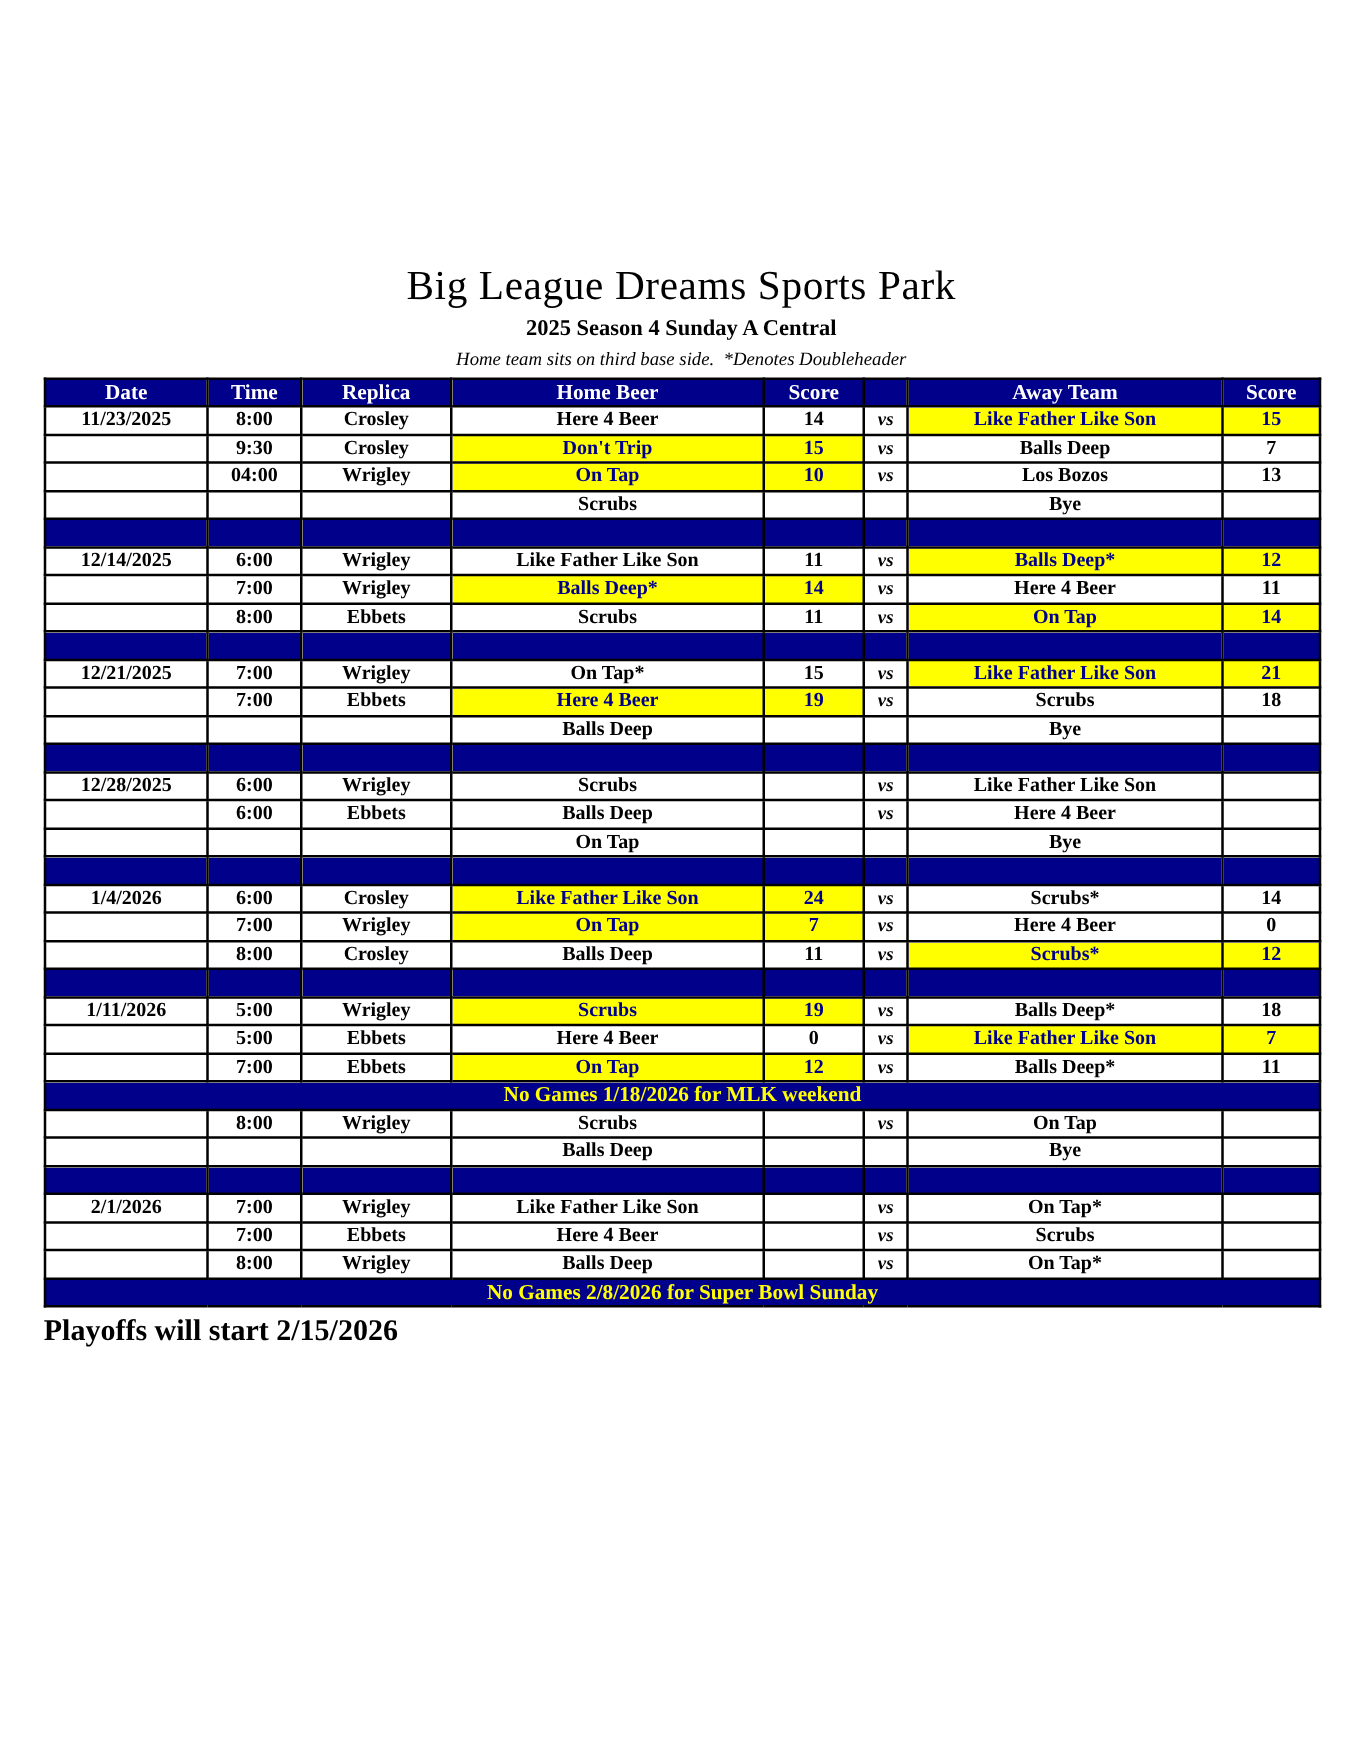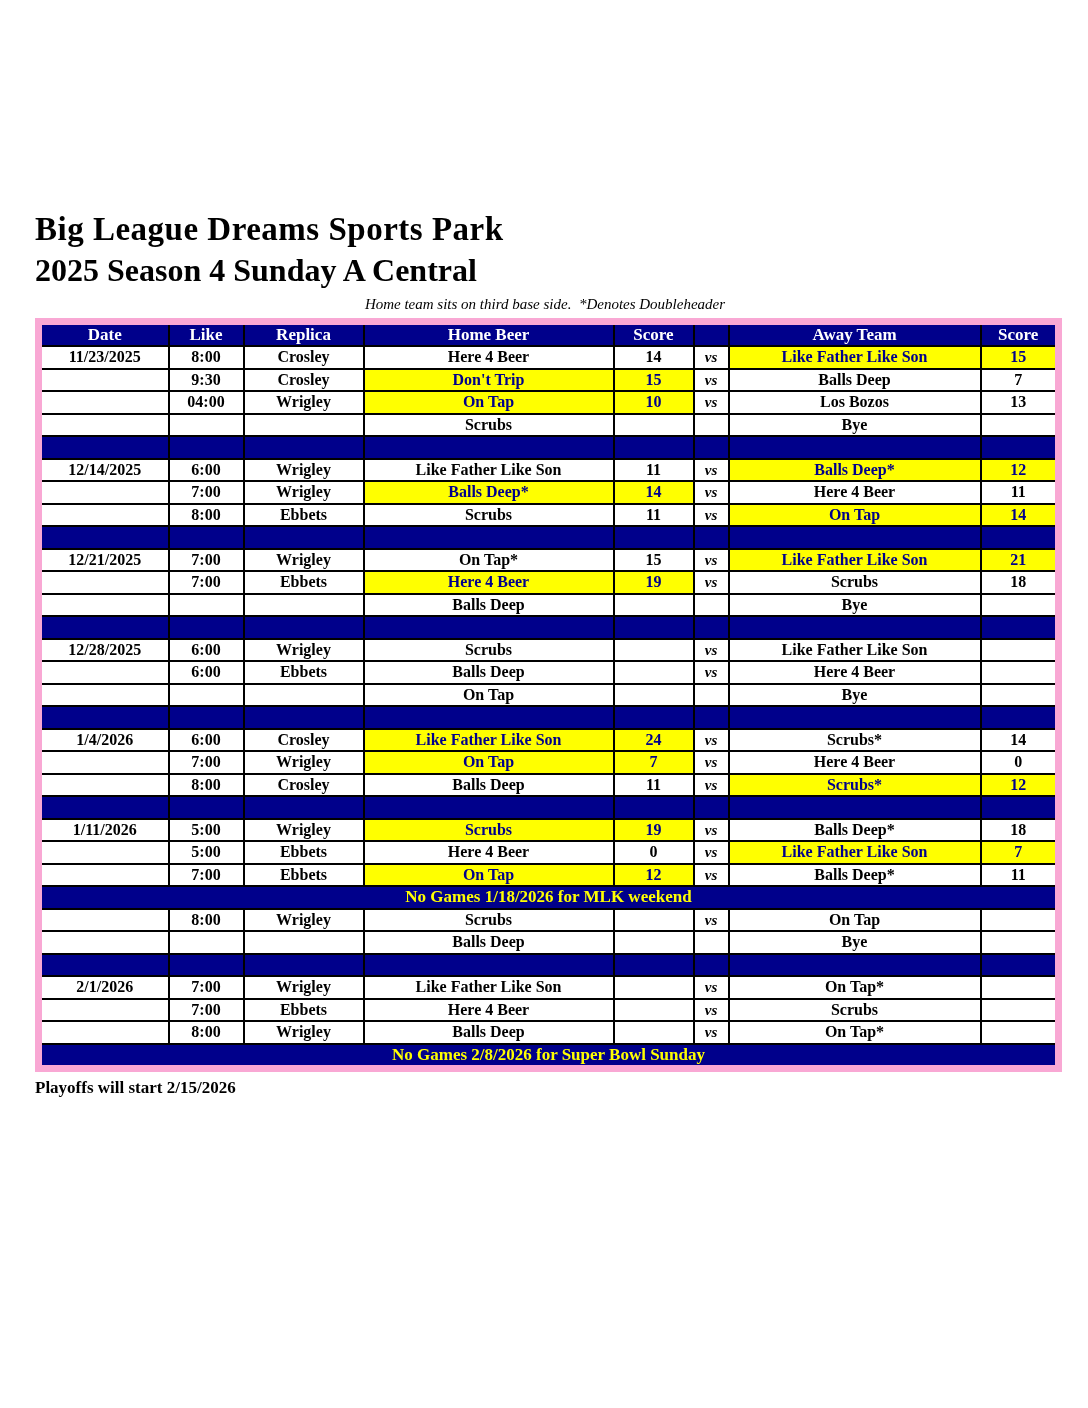--- a/index.html
+++ b/index.html
@@ -3,48 +3,48 @@
 <meta charset="utf-8">
 <style>
   :root { --navy:#00008B; --hl:#FFFF00; }
   html,body { margin:0; padding:0; }
   body {
     width:1088px; height:1408px; background:#ffffff;
     font-family:"Liberation Serif", serif;
   }
   .sheet { width:1020px; margin-left:35px; padding-top:210px; }
   .title {
-    margin:0; font-size:33px; font-weight:bold; 
+    margin:0; font-size:33px; font-weight:normal; text-align:center;
     color:#000; line-height:1.2; letter-spacing:0.5px;
   }
   .subtitle {
-    margin:2px 0 0 0; font-size:32px; font-weight:bold; text-align:left; color:#000;
+    margin:2px 0 0 0; font-size:18px; font-weight:bold; text-align:center; color:#000;
   }
   .tagline {
     margin:7px 0 5px 0; font-size:15px; font-weight:normal; font-style:italic;
     text-align:center; color:#000; white-space:pre-wrap;
   }
   table.schedule {
     border-collapse:collapse; table-layout:fixed; width:1020px;
-    border:7px solid #f9a8d4;
+    border:2px solid #f9a8d4;
   }
   .schedule th, .schedule td {
     border:2px solid #000; height:20.5px; padding:0 2px;
     text-align:center; vertical-align:middle;
     font-weight:bold; font-size:16px; line-height:20px;
     overflow:hidden; white-space:nowrap;
   }
   .schedule th { background:var(--navy); color:#ffffff; font-size:17px; }
   .schedule td { background:#ffffff; color:#000000; }
   .schedule td.win { background:var(--hl); color:var(--navy); }
   .schedule tr.sep td { background:var(--navy); }
   .schedule tr.note td { background:var(--navy); color:var(--hl); font-size:17px; }
   .schedule td.vs { font-style:italic; font-size:15px; }
   .footer-note {
-    margin-top:6px; font-size:17px; font-weight:bold; color:#000; text-align:left;
+    margin-top:6px; font-size:24px; font-weight:bold; color:#000; text-align:left;
   }
 </style>
 </head>
 <body>
 
 <div class="sheet">
   <h1 class="title">Big League Dreams Sports Park</h1>
   <h2 class="subtitle">2025 Season 4 Sunday A Central</h2>
   <div class="tagline">Home team sits on third base side.  *Denotes Doubleheader</div>
 
@@ -55,21 +55,21 @@
         <col style="width: 120px;">
         <col style="width: 250px;">
         <col style="width: 80px;">
         <col style="width: 35px;">
         <col style="width: 252px;">
         <col style="width: 78px;">
       </colgroup>
       <thead>
         <tr>
           <th>Date</th>
-          <th>Like</th>
+          <th>Time</th>
           <th>Replica</th>
           <th>Home Beer</th>
           <th>Score</th>
           <th></th>
           <th>Away Team</th>
           <th>Score</th>
         </tr>
       </thead>
       <tbody>
         <tr>

